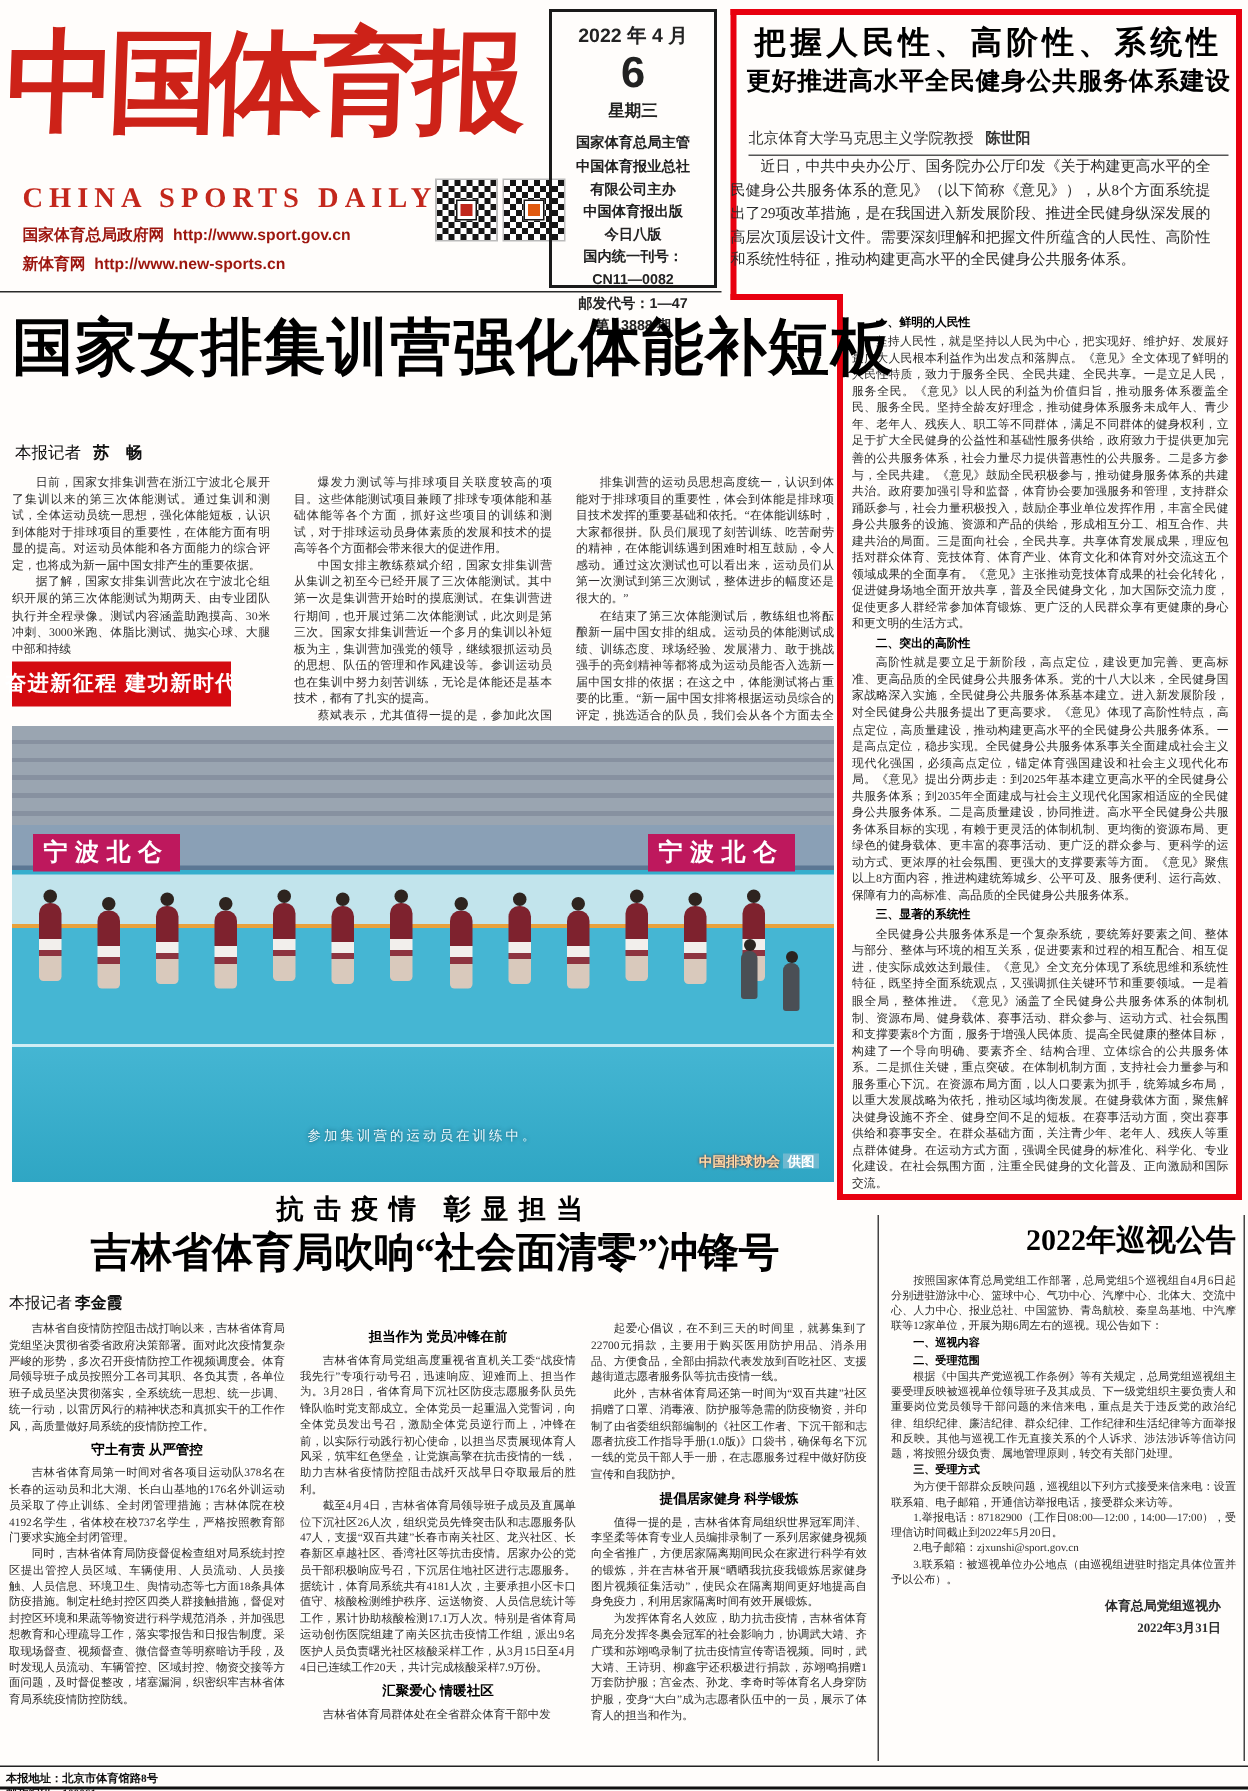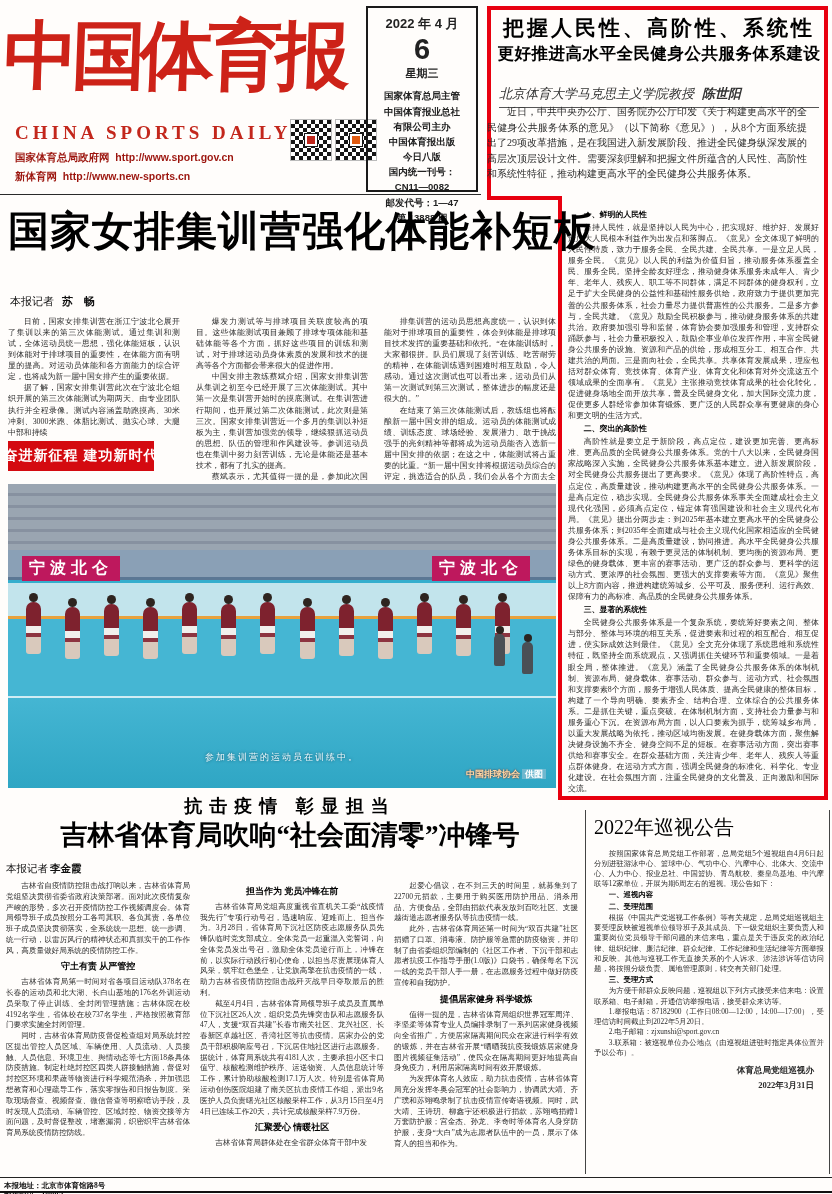--- a/index.html
+++ b/index.html
@@ -34,22 +34,22 @@
 
   
   .op-frame-top{position:absolute;left:487px;top:6px;width:341px;height:194px;
     border:4px solid #e8000f;border-bottom:none;}
   .op-frame-bottom{position:absolute;left:558px;top:200px;width:270px;height:600px;
     border:4px solid #e8000f;border-top:none;}
   .op-step{position:absolute;left:487px;top:196px;width:75px;height:4px;background:#e8000f;}
   .op-head{position:absolute;left:497px;top:15px;width:324px;text-align:center;font-weight:bold;color:#000;}
   .op-head .l1{font-size:21px;letter-spacing:3px;line-height:1.3;}
   .op-head .l2{font-size:16.5px;letter-spacing:.5px;line-height:1.5;}
-  .op-byline{position:absolute;left:499px;top:85px;width:320px;font-size:13px;
-    border-bottom:1px solid #555;padding-bottom:4px;color:#333;font-style:italic;}
+  .op-byline{position:absolute;left:499px;top:85px;width:320px;font-size:10px;
+    border-bottom:1px solid #555;padding-bottom:4px;color:#333;}
   .op-byline b{margin-left:8px;}
   .op-lead{position:absolute;left:487px;top:104px;width:320px;font-size:10px;line-height:1.55;
     text-indent:2em;text-align:justify;color:#2c2c2c;}
   .op-body{position:absolute;left:568px;top:207px;width:251px;height:586px;font-size:7.9px;
     line-height:1.4;color:#2c2c2c;overflow:hidden;}
   .op-body .para{text-indent:2em;text-align:justify;}
   .op-body .subhead{font-weight:bold;text-indent:2em;margin:2px 0;color:#000;}
 
   
   .main-head{position:absolute;left:8px;top:204px;width:548px;font-size:41px;
@@ -102,21 +102,21 @@
   .jlcol{position:absolute;top:881px;height:294px;font-size:7.6px;line-height:1.42;color:#2c2c2c;overflow:hidden;}
   .jlcol .para{text-indent:2em;text-align:justify;}
   .jlcol .subhead{font-weight:bold;text-align:center;margin:4px 0;color:#000;font-size:9px;}
   .jlcol1{left:6px;width:184px;} .jlcol2{left:200px;width:184px;} .jlcol3{left:394px;width:184px;}
 
   
   .divider-v{position:absolute;left:585px;top:810px;width:1px;height:364px;background:#444;}
   .divider-v2{position:absolute;left:829px;top:810px;width:1px;height:364px;background:#444;}
   .notice{position:absolute;left:594px;top:812px;width:230px;height:362px;font-size:7.4px;
     line-height:1.38;color:#2c2c2c;overflow:hidden;}
-  .notice-title{text-align:left;font-size:20px;font-weight:normal;margin:2px 0 7px;color:#000;}
+  .notice-title{text-align:right;font-size:20px;font-weight:bold;margin:2px 0 7px;color:#000;}
   .notice .para{text-indent:2em;text-align:justify;}
   .notice .subhead{font-weight:bold;text-indent:2em;margin:1px 0;color:#000;}
   .notice-sign{margin-top:5px;text-align:right;padding-right:10px;font-weight:bold;font-size:8.6px;line-height:1.7;}
 
   
   .footer-rule-top{position:absolute;left:0;top:1177px;width:832px;height:1px;background:#222;}
   .footer{position:absolute;left:4px;top:1181px;width:824px;display:flex;justify-content:space-between;
     font-size:7.5px;font-weight:bold;white-space:nowrap;color:#111;flex-direction:column;}
   .footer-rule-bottom{position:absolute;left:0;top:1191px;width:832px;height:2px;background:#111;}
 </style>

